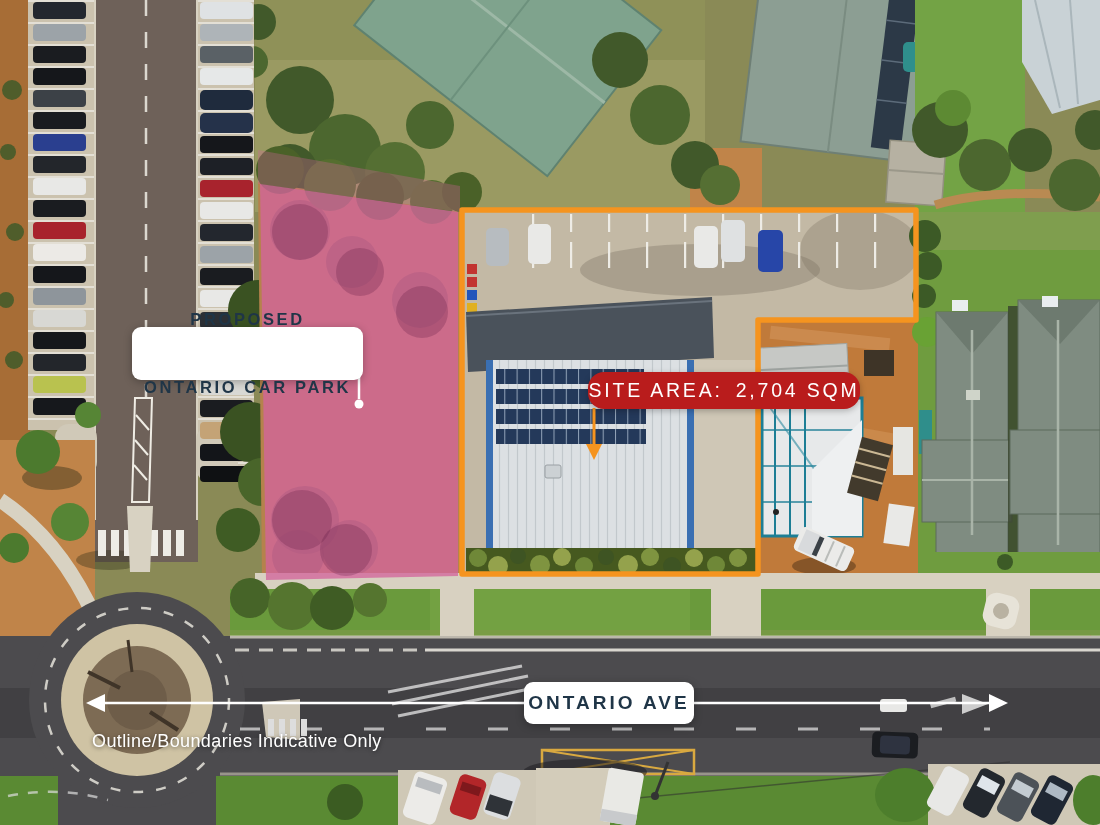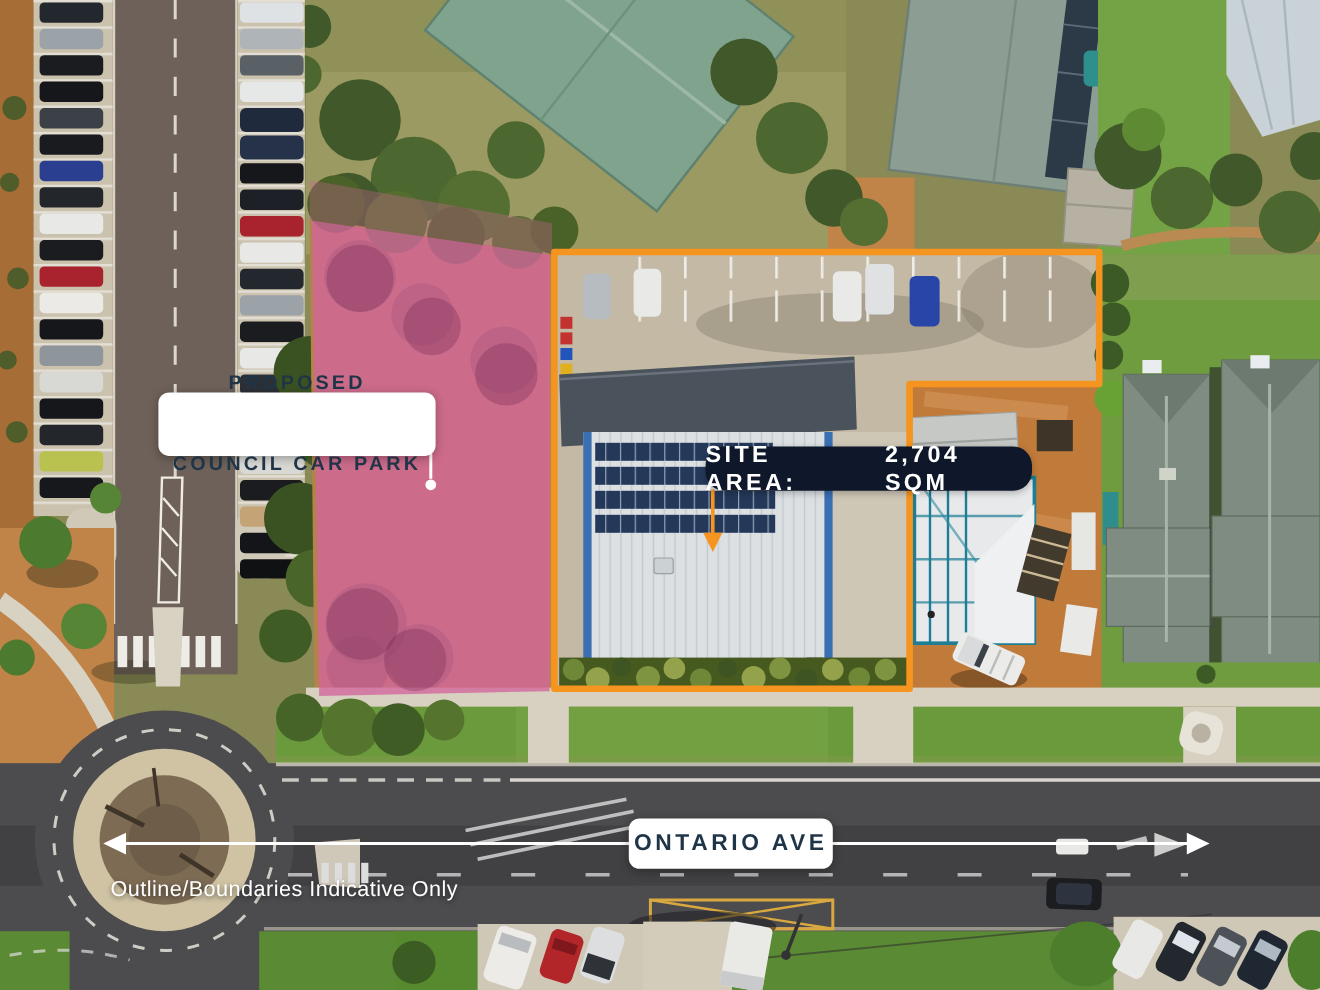--- a/index.html
+++ b/index.html
@@ -3,22 +3,22 @@
 <meta charset="utf-8">
 <style>
   html,body{margin:0;padding:0;background:#222;}
   .stage{position:relative;width:1100px;height:825px;overflow:hidden;
          font-family:"Liberation Sans",sans-serif;background:#8a8a56;}
   .stage svg{position:absolute;left:0;top:0;z-index:1;}
   .anno{position:absolute;z-index:5;display:flex;align-items:center;justify-content:center;gap:46px;}
   .lbl-card{background:#ffffff;border-radius:9px;box-shadow:0 2px 8px rgba(0,0,0,.28);}
   .lbl-carpark{left:132px;top:327px;width:231px;height:53px;flex-direction:column;
                color:#1F3547;font-weight:700;font-size:16.5px;line-height:1.32;letter-spacing:2.6px;text-align:center;}
-  .lbl-site{left:588px;top:372px;width:272px;height:37px;background:#0f172a;border-radius:16px;
-            color:#ffffff;font-weight:700;font-size:19.5px;letter-spacing:2.8px;gap:13px;
+  .lbl-site{left:588px;top:372px;width:272px;height:37px;background:#b91c1c;border-radius:16px;
+            color:#ffffff;font-weight:400;font-size:19.5px;letter-spacing:2.8px;gap:13px;
             box-shadow:0 2px 6px rgba(0,0,0,.25);}
   .lbl-street{left:524px;top:682px;width:170px;height:42px;
               color:#1F3547;font-weight:700;font-size:19px;letter-spacing:3px;}
   .lbl-disclaimer{left:92px;top:731px;color:#ffffff;font-size:18px;font-weight:400;letter-spacing:.4px;
                   text-shadow:0 1px 4px rgba(0,0,0,.55);}
 </style>
 </head>
 <body>
 
 <div class="stage">
@@ -472,21 +472,21 @@
     <polygon points="1008,703 989,694 989,712" fill="#ffffff"></polygon>
     <path d="M 348 332 Q 359 333 359 344 L 359 399" stroke="#ffffff" stroke-width="2.5" fill="none"></path>
     <circle cx="359" cy="404" r="4.5" fill="#ffffff"></circle>
     <line x1="594" y1="408" x2="594" y2="446" stroke="#F5941F" stroke-width="3"></line>
     <polygon points="586,444 602,444 594,460" fill="#F5941F"></polygon>
   </g>
 </svg>
 
   <div class="anno lbl-card lbl-carpark">
     <div>PROPOSED</div>
-    <div>COUNCIL CAR PARK</div>
+    <div>ONTARIO CAR PARK</div>
   </div>
 
   <div class="anno lbl-site">
     <span>SITE AREA:</span>
     <span>2,704 SQM</span>
   </div>
 
   <div class="anno lbl-disclaimer">Outline/Boundaries Indicative Only</div>
 
   <div class="anno lbl-card lbl-street">

